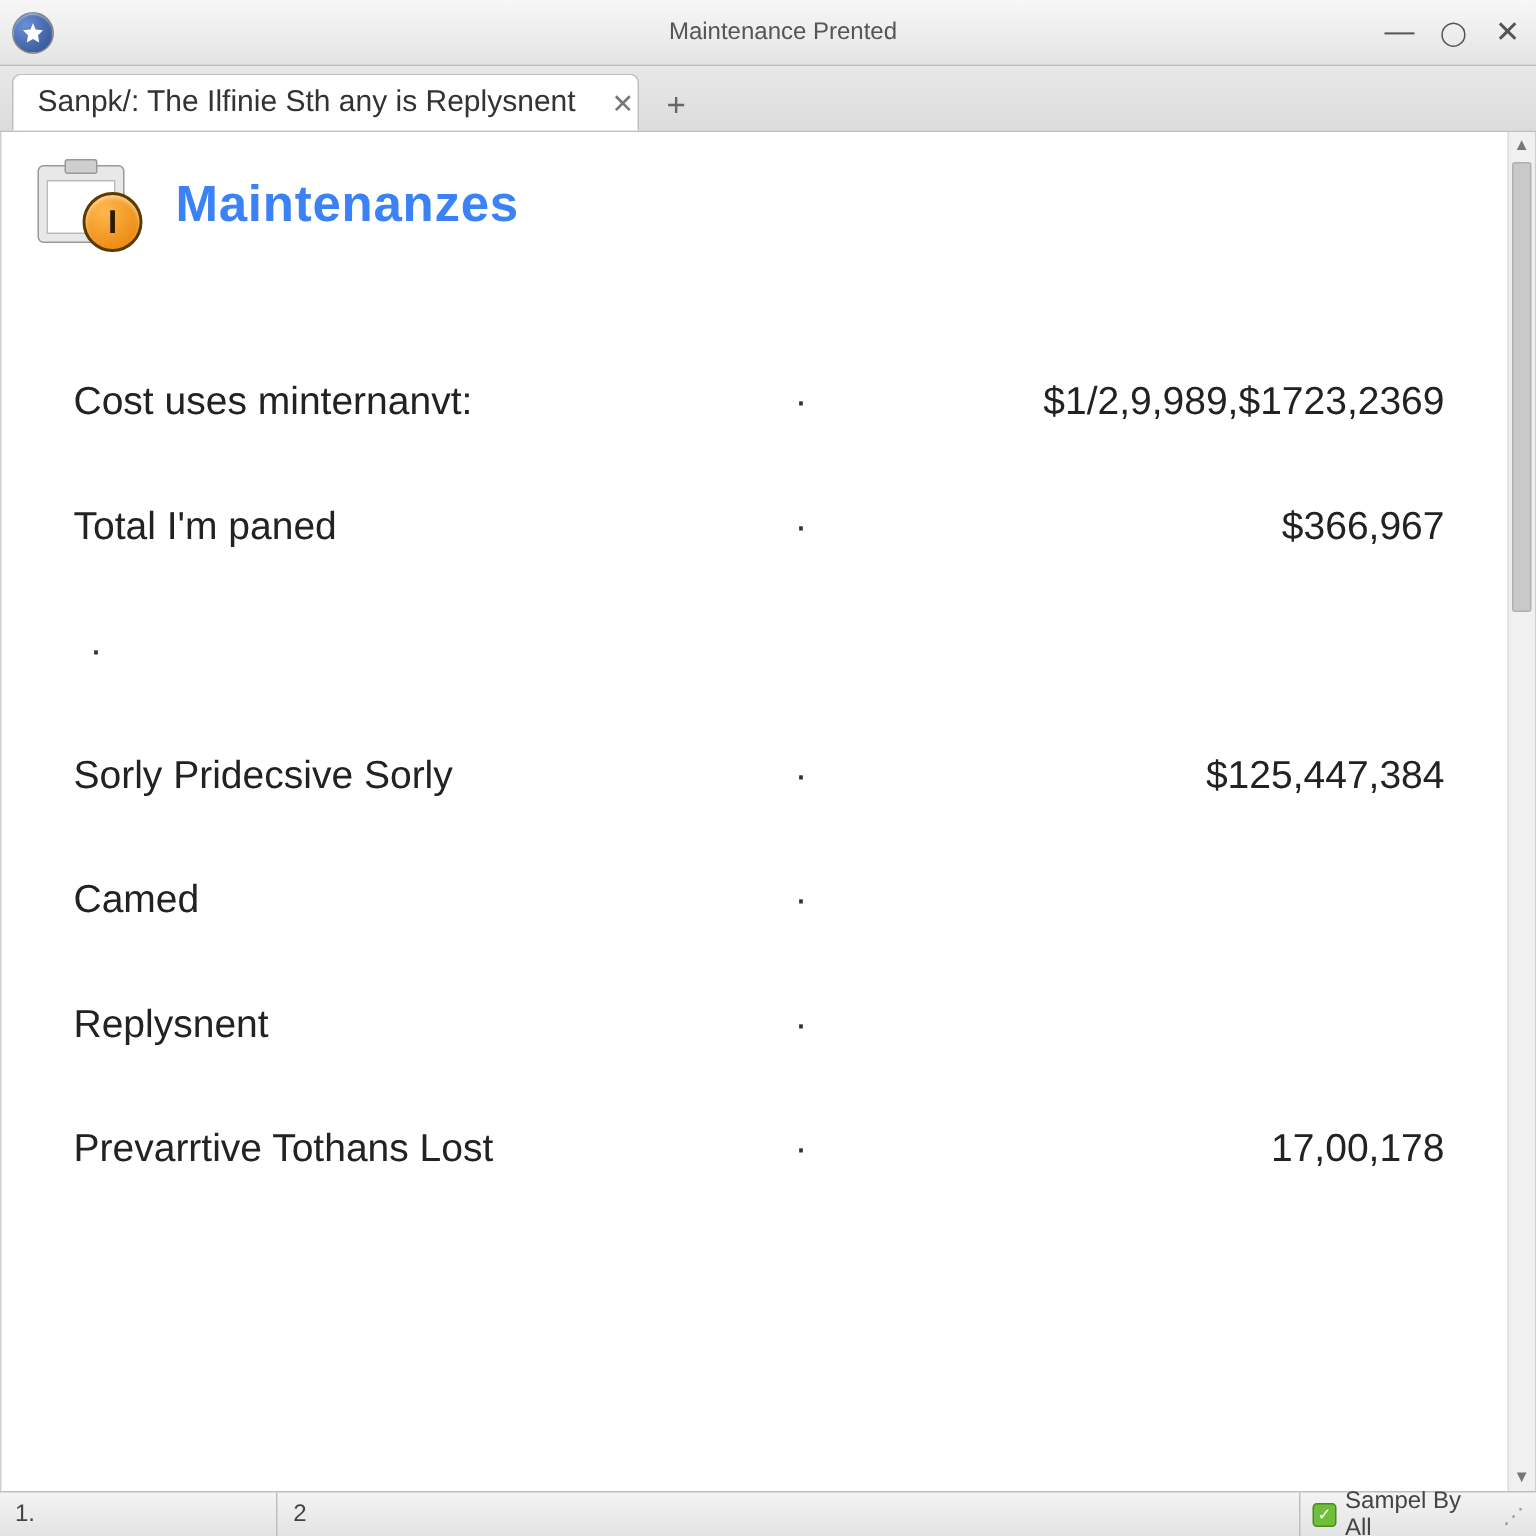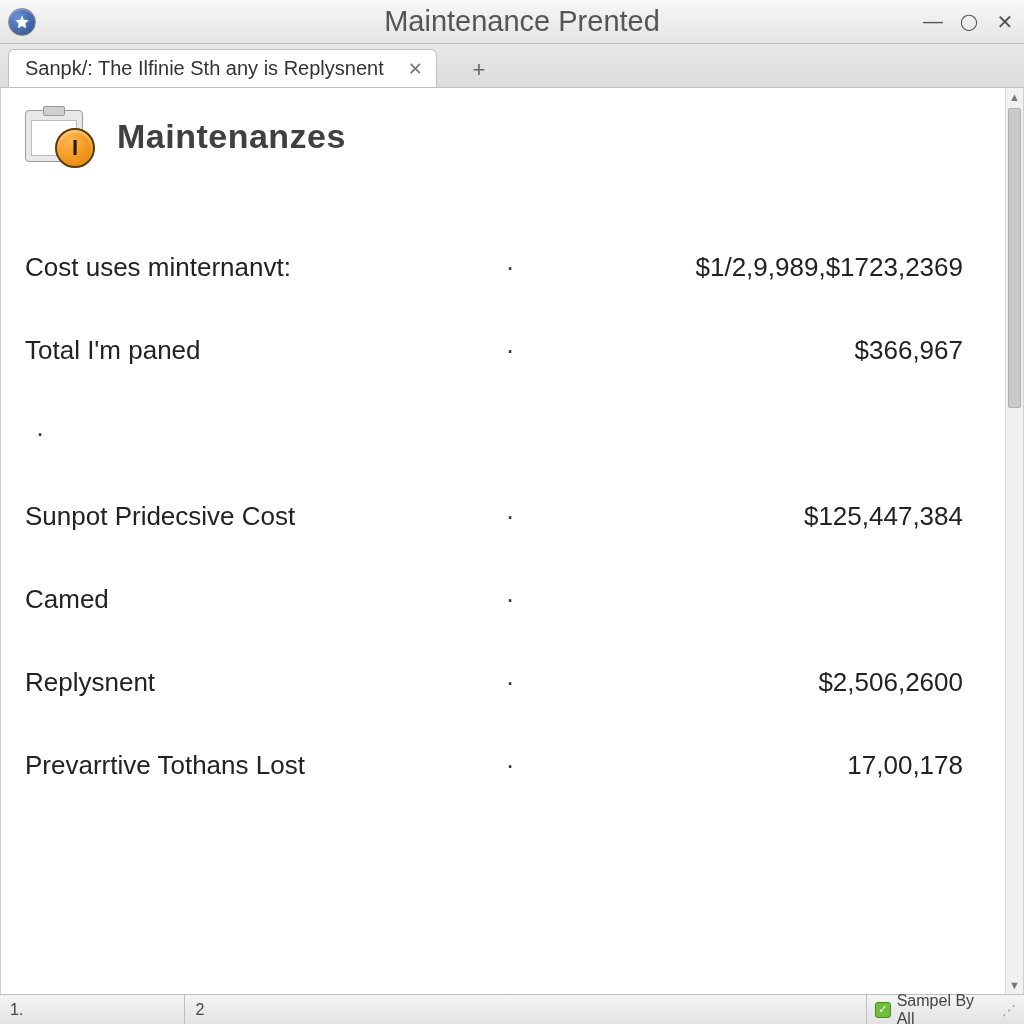--- a/index.html
+++ b/index.html
@@ -20,21 +20,21 @@
     background: radial-gradient(circle at 30% 30%, #6a8fd8, #2b4d8a);
     border-radius: 50%;
     border: 1px solid #888;
     display: flex; align-items: center; justify-content: center;
     color: #fff;
     box-shadow: inset 0 1px 1px rgba(255,255,255,0.4);
   }
   .titlebar .title {
     position: absolute; left: 0; right: 0;
     text-align: center;
-    font-size: 29px;
+    font-size: 16px;
     color: #555;
     font-weight: 500;
     pointer-events: none;
     padding-left: 20px;
   }
   .titlebar .win-controls {
     margin-left: auto;
     display: flex; gap: 14px;
     color: #555;
     font-size: 20px;
@@ -51,24 +51,24 @@
     align-items: flex-end;
     padding: 0 8px;
   }
   .tab {
     height: 38px;
     background: #fff;
     border: 1px solid #bfbfbf;
     border-bottom: none;
     border-radius: 6px 6px 0 0;
     display: flex; align-items: center;
-    padding: 0 13px 0 16px;
+    padding: 0 2px 0 16px;
     font-size: 20px;
     color: #333;
-    margin-right: 19px;
+    margin-right: 2px;
     max-width: 440px;
   }
   .tab .tab-label { white-space: nowrap; overflow: hidden; text-overflow: ellipsis; }
   .tab .tab-close { margin-left: 24px; color: #777; font-size: 18px; cursor: pointer; }
   .newtab {
     width: 34px; height: 34px;
     display: flex; align-items: center; justify-content: center;
     color: #666; font-size: 22px; cursor: pointer;
     margin-left: 6px;
   }
@@ -120,28 +120,29 @@
     background:#fff; border:1px solid #bbb;
   }
   .page-header .doc-icon .badge {
     position:absolute; right:2px; bottom:-2px; width:40px; height:40px;
     background: radial-gradient(circle at 35% 30%, #ffb74d, #e67e00);
     border:2px solid #5c3a00; border-radius:50%;
     display:flex;align-items:center;justify-content:center;
     font-weight:bold; font-size:22px; color:#2b1a00;
     box-shadow: inset 0 2px 3px rgba(255,255,255,0.5);
   }
-  .page-header h1 { font-size: 34px; font-weight: 700; color:#404040; letter-spacing: 0.5px; }
+  .page-header h1 { font-size: 34px; font-weight: 700; color:#3b82f6; letter-spacing: 0.5px; }
 
   
   .rows { display:flex; flex-direction:column; }
   .row {
     display:flex; align-items:center;
     font-size: 26px; color:#222;
     padding: 26px 8px 26px 0;
+    margin-left: 24px;
   }
   .row .label { flex: 0 0 470px; }
   .row .sep { flex: 0 0 30px; text-align:center; color:#333; }
   .row .value { flex: 1; text-align: right; padding-right: 10px; }
 
   
   .statusbar {
     height: 30px;
     background: linear-gradient(to bottom, #f4f4f4, #e3e3e3);
     border-top: 1px solid #bfbfbf;
@@ -210,32 +211,31 @@
       </div>
       <div class="row">
         <span class="label">Total I'm paned</span>
         <span class="sep">·</span>
         <span class="value">$366,967</span>
       </div>
       <div class="row">
         <span class="sep">·</span>
       </div>
       <div class="row">
-        <span class="label">Sunpot Pridecsive Cost</span>
+        <span class="label">Sorly Pridecsive Sorly</span>
         <span class="sep">·</span>
         <span class="value">$125,447,384</span>
       </div>
       <div class="row">
         <span class="label">Camed</span>
         <span class="sep">·</span>
       </div>
       <div class="row">
         <span class="label">Replysnent</span>
         <span class="sep">·</span>
-        <span class="value">$2,506,2600</span>
       </div>
       <div class="row">
         <span class="label">Prevarrtive Tothans Lost</span>
         <span class="sep">·</span>
         <span class="value">17,00,178</span>
       </div>
     </div>
 
   </div>
 

